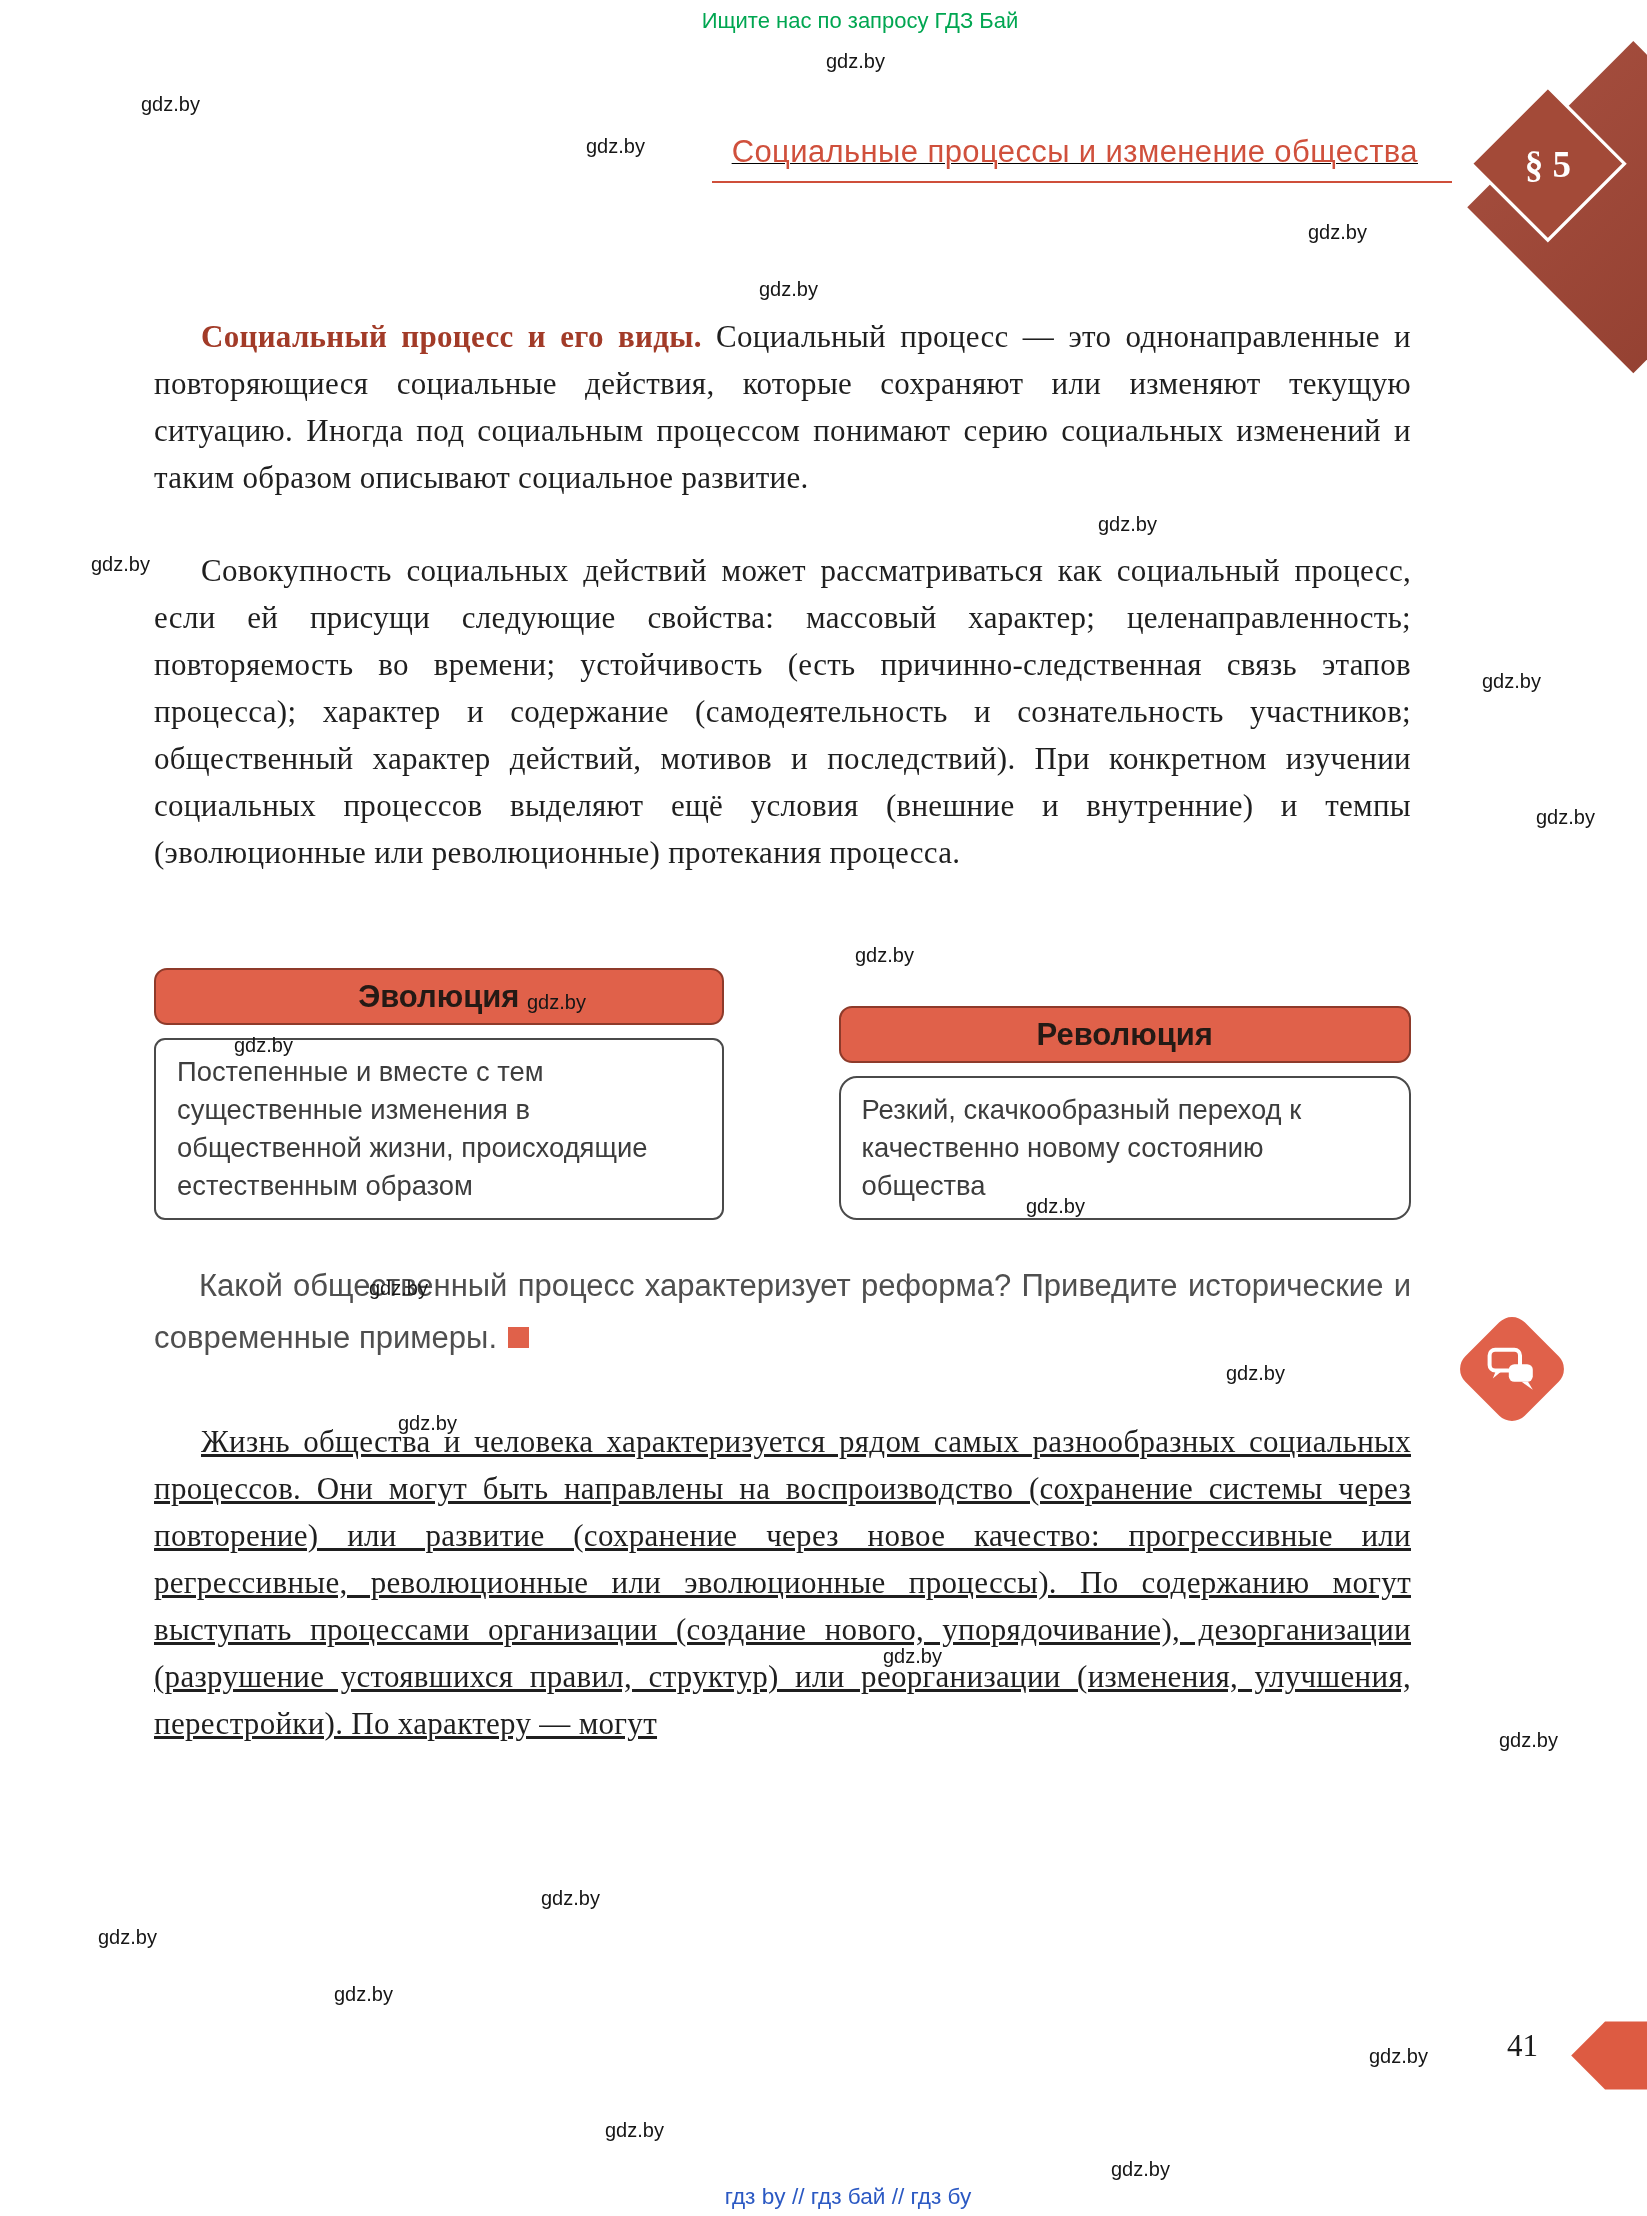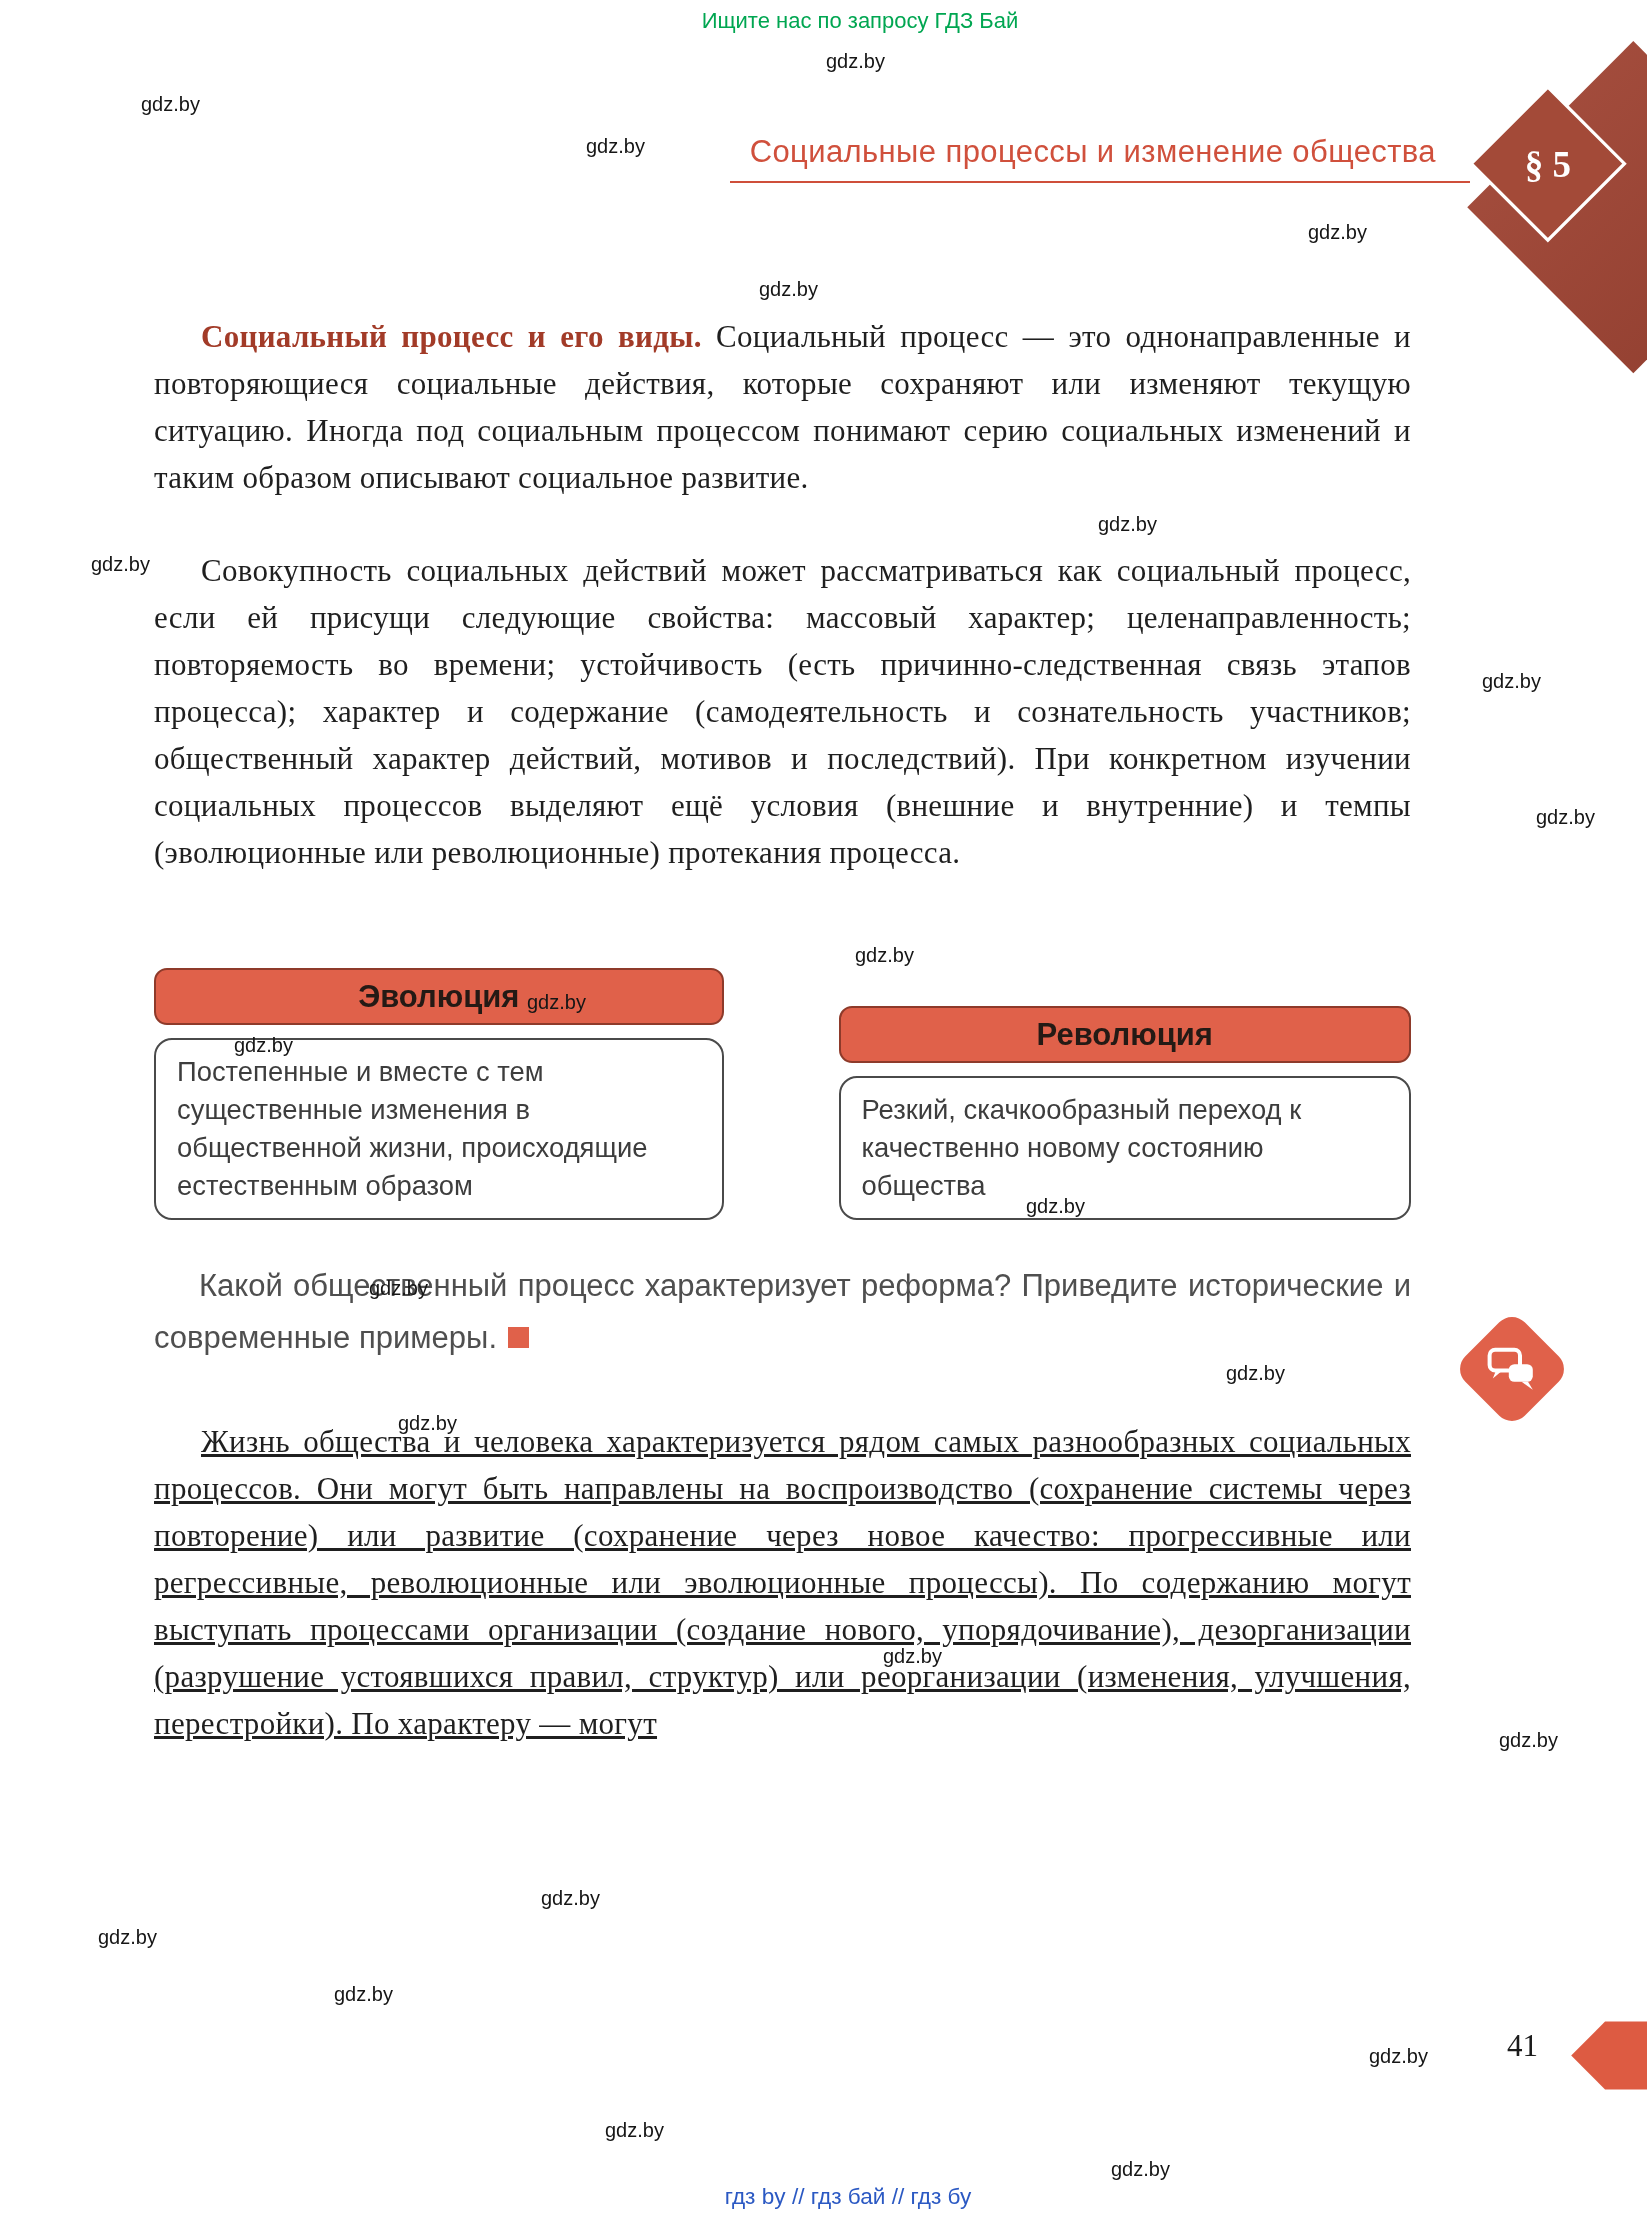--- a/index.html
+++ b/index.html
@@ -6,22 +6,22 @@
   .page {
     position:relative; width:1648px; height:2216px; background:#ffffff;
     overflow:hidden; font-family:"Liberation Sans", sans-serif;
   }
   
   .banner { position:absolute; top:8px; left:0; width:100%; text-align:center;
     font-size:22px; color:#00a651; z-index:3;padding-left:36px; }
   
   .wm { position:absolute; font-size:20px; color:#161616; z-index:9; white-space:nowrap; }
   
-  .title-wrap { position:absolute; left:730px; top:134px; width:740px;
-    border-bottom:2.4px solid #cf4f3a; padding-bottom:11.3px; text-align:right; z-index:2; }
+  .title-wrap { position:absolute; left:712px; top:134px; width:740px;
+    border-bottom:2.4px solid #cf4f3a; padding-bottom:11.3px; text-align:right; z-index:2;text-decoration:underline; }
   .title { font-size:31px; color:#d0503c; padding-right:34px; letter-spacing:0.4px; }
   
   .corner-svg { position:absolute; top:0; right:0; z-index:1; }
   
   .content { position:absolute; left:154px; top:313px; width:1257px; z-index:2; }
   .para { font-family:"Liberation Serif", serif; font-size:31px; line-height:47px;
     color:#1f1f1f; text-align:justify; text-indent:47px; margin:0;
     letter-spacing:0.3px; hyphens:auto; }
   .para1 { min-height:234px; }
   .para2 { min-height:421px; }
@@ -31,21 +31,21 @@
   
   .boxes { display:flex; gap:115px; align-items:flex-end; }
   .box-col-left  { width:571px; }
   .box-col-right { width:574px; }
   .pill { height:57px; background:#e0614a; border:2.4px solid #8e3a2a; border-radius:13px;
     display:flex; align-items:center; justify-content:center; font-weight:bold;
     font-size:31px; color:#241a15; box-sizing:border-box; }
   .box-body { margin-top:13px; border:2.4px solid #4a4a4a; border-radius:18px;
     padding:13px 21px; font-size:27.4px; line-height:38px; color:#3d3d3d;
     box-sizing:border-box; background:#fff; hyphens:auto; }
-  .box-body-left  { min-height:171px; }
+  .box-body-left  { min-height:171px;border-radius:11px; }
   .box-body-right { min-height:137px; }
   
   .question { margin-top:40px; font-size:31px; line-height:52px; color:#4f4f4f;
     text-indent:45px; min-height:103px; text-align:justify; }
   .q-marker { display:inline-block; width:21px; height:21px; background:#e0614a;
     margin-left:11.3px; vertical-align:baseline; }
   
   .chat-badge { position:absolute; left:1470px; top:1327px; width:84px; height:84px;
     border-radius:18px; background:#e0614a; transform:rotate(45deg); z-index:2; }
   .chat-glyph { position:absolute; left:16px; top:18px; width:52px; height:48px;

